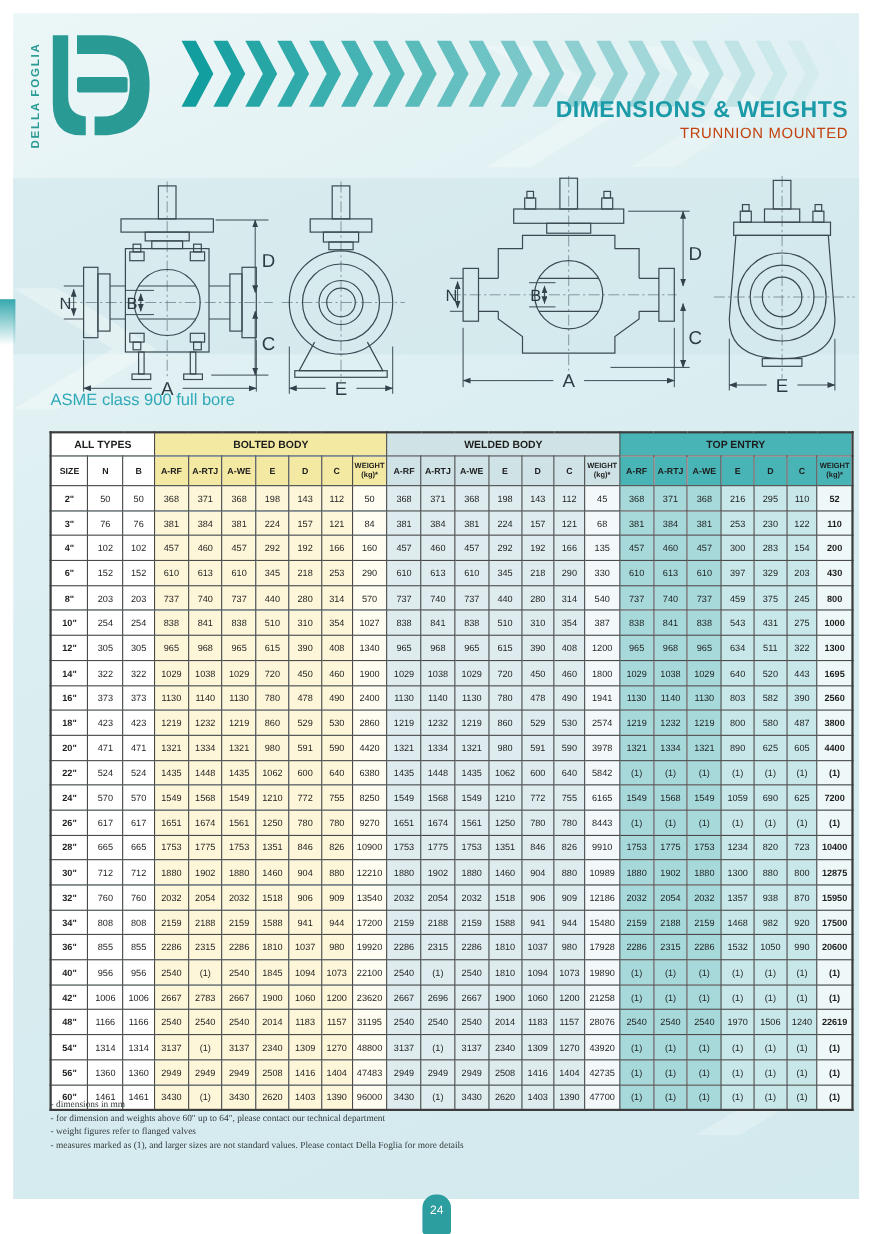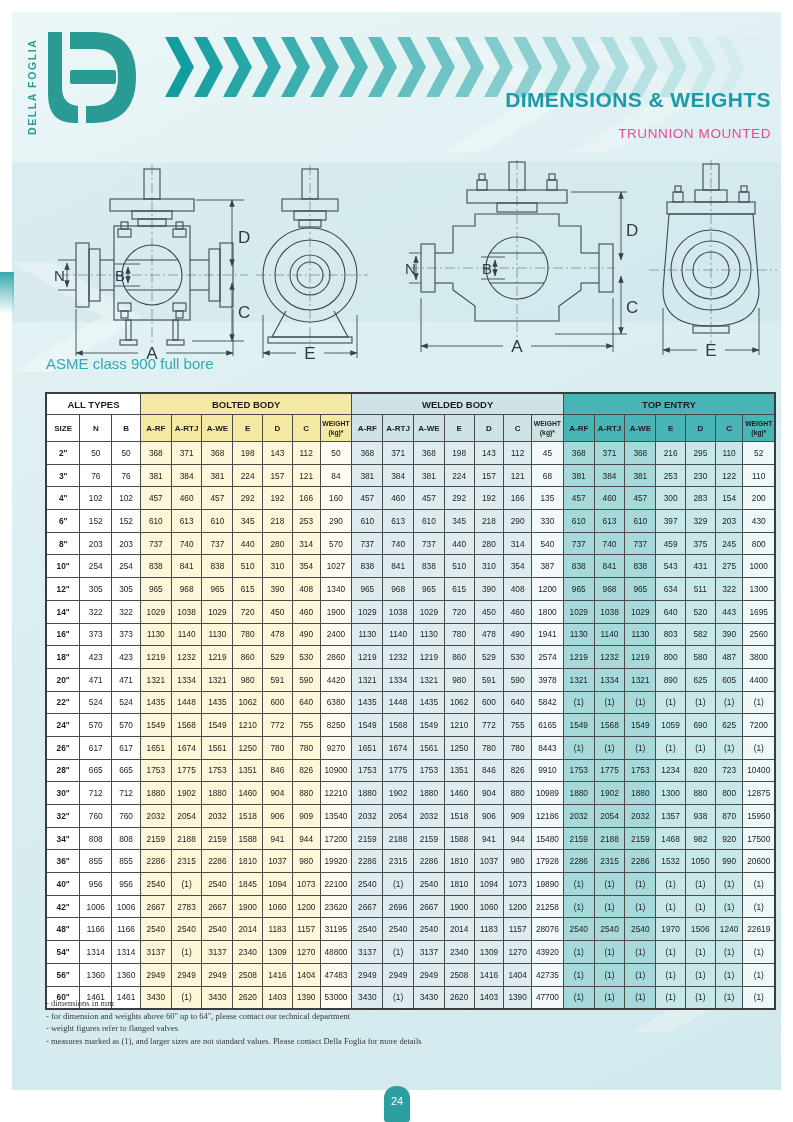--- a/index.html
+++ b/index.html
@@ -9,40 +9,40 @@
   .bg svg{position:absolute;left:0;top:0;}
   .band{position:absolute;left:0;top:150px;width:769px;height:160px;background:#cde5e9;opacity:.55;}
   .tab{position:absolute;left:0;top:272px;width:14px;height:42px;
        background:linear-gradient(180deg,#35a8ae 0%,rgba(160,214,220,0) 100%);}
   .logo{position:absolute;left:44px;top:30px;}
   .brand{position:absolute;left:26px;top:135px;transform:rotate(-90deg);transform-origin:0 0;
          font-size:10.5px;font-weight:bold;letter-spacing:1.6px;color:#2a9b94;white-space:nowrap;}
   .chevrons{position:absolute;left:165px;top:36px;}
   .titleblock{position:absolute;right:22px;top:88px;text-align:right;}
   .title{font-size:21px;font-weight:bold;color:#1b9aa8;letter-spacing:.4px;}
-  .subtitle{font-size:13.5px;color:#ec4899;margin-top:14px;letter-spacing:.6px;}
+  .subtitle{font-size:13.5px;color:#c2410c;margin-top:1px;letter-spacing:.6px;}
   .section-title{position:absolute;left:46px;top:355px;font-size:15px;color:#2fa9b8;}
   .drawing{position:absolute;}
   svg .ln{fill:none;stroke:#3b4a52;stroke-width:1.1;}
   svg .cl{fill:none;stroke:#6b7e86;stroke-width:.7;stroke-dasharray:10 3 2 3;}
   svg .dim{fill:none;stroke:#3b4a52;stroke-width:.9;}
   svg text{fill:#2c3b44;font-size:17px;font-family:"Liberation Sans",sans-serif;}
   svg text.sm{font-size:15px;}
   .dim-table{position:absolute;left:45px;top:392px;width:731px;border-collapse:collapse;
              table-layout:fixed;border:2px solid #3c3c3c;}
   .dim-table td,.dim-table th{border:1px solid #4a4a4a;text-align:center;padding:0;color:#1d1d1d;overflow:hidden;}
   .dim-table th.gh{height:20px;font-size:9.5px;}
   .dim-table tr.sub th{height:26px;font-size:8px;white-space:pre-line;line-height:9px;}
   .dim-table tr.sub th.wt{font-size:6.8px;}
   .dim-table tbody td{height:21.7px;font-size:8.3px;}
   .dim-table tbody td:first-child{font-weight:bold;}
   .h-all{background:#ffffff;} .h-bolt{background:#f4e9a2;} .h-weld{background:#cfe3e7;} .h-top{background:#49b4b6;}
   .c-w{background:#ffffff;} .c-by{background:#fdf6d8;} .c-byw{background:#fffdf1;}
   .c-wb{background:#dfecef;} .c-wbw{background:#f3f9fa;}
-  .c-t1{background:#a7d9db;} .c-t2{background:#c8e7e8;} .c-tw{background:#eff8f8;}
+  .c-t1{background:#a7d9db;} .c-t2{background:#c8e7e8;} .c-tw{background:#eff8f8;font-weight:bold;}
   .footnotes{position:absolute;left:46px;top:997px;font-size:8.5px;color:#33383a;line-height:12.5px;font-family:Liberation Serif, serif;}
   .badge{position:absolute;left:384px;top:1086px;width:26px;height:36px;background:#2d9ea0;
          border-radius:12px 12px 3px 3px;color:#fff;font-size:11px;text-align:center;line-height:30px;}
 </style>
 </head>
 <body>
 
 <div class="page">
   <div class="bg">
     <div class="band"></div>
@@ -926,21 +926,21 @@
         <tr>
           <td class="c-w">60"</td>
           <td class="c-w">1461</td>
           <td class="c-w">1461</td>
           <td class="c-by">3430</td>
           <td class="c-by">(1)</td>
           <td class="c-by">3430</td>
           <td class="c-by">2620</td>
           <td class="c-by">1403</td>
           <td class="c-by">1390</td>
-          <td class="c-byw">53000</td>
+          <td class="c-byw">96000</td>
           <td class="c-wb">3430</td>
           <td class="c-wb">(1)</td>
           <td class="c-wb">3430</td>
           <td class="c-wb">2620</td>
           <td class="c-wb">1403</td>
           <td class="c-wb">1390</td>
           <td class="c-wbw">47700</td>
           <td class="c-t1">(1)</td>
           <td class="c-t1">(1)</td>
           <td class="c-t1">(1)</td>

